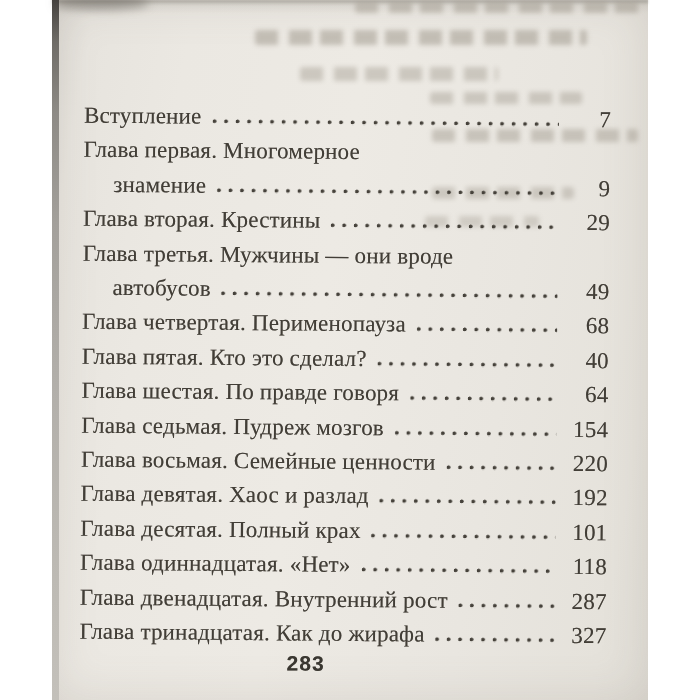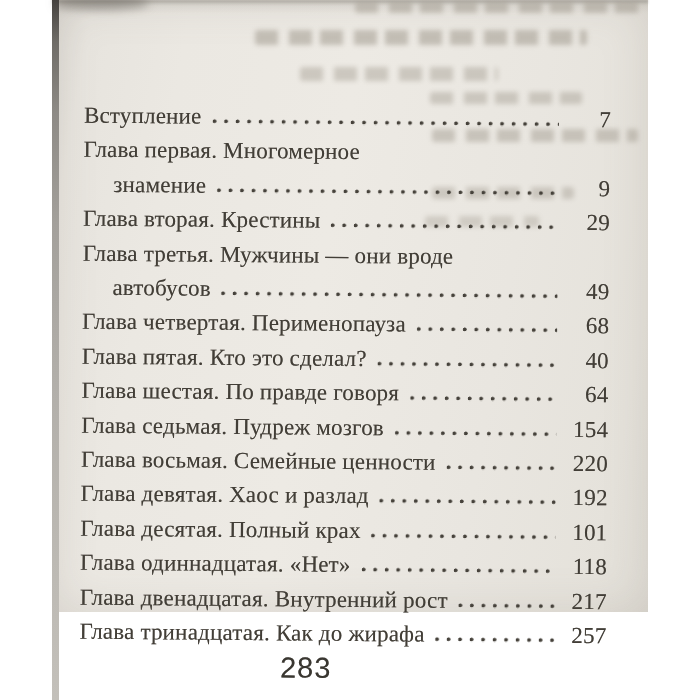--- a/index.html
+++ b/index.html
@@ -2,21 +2,21 @@
 <html><head>
 <meta charset="utf-8">
 <style>
   html,body{margin:0;padding:0;}
   body{
     width:700px;height:700px;overflow:hidden;background:#ffffff;
     font-family:"Liberation Serif","DejaVu Serif",serif;
   }
   
   .sheet{
-    position:absolute;left:52px;top:0;width:596px;height:612px;
+    position:absolute;left:52px;top:0;width:596px;height:700px;
     background:
       linear-gradient(180deg, rgba(150,145,137,.20) 0px, rgba(150,145,137,0) 14px),
       linear-gradient(100deg,#cfccc6 0%, #dedbd5 1.2%, #e7e4de 6%, #ebe8e2 20%,
                       #edeae4 45%, #e9e6e0 72%, #e5e2db 92%, #e1ded7 100%);
     box-shadow:inset 0 0 46px rgba(125,119,108,.18);
   }
   .edge{
     position:absolute;left:0;top:0;width:7px;height:700px;
     background:linear-gradient(180deg,#45423e 0%, #6f6c67 6%, #8d8a85 16%,
                #a3a09b 32%, #b2afaa 55%, #bcb9b3 80%, #c3c0ba 100%);
@@ -64,21 +64,21 @@
     background-size:11.5px 5px;
   }
   .toc-row .pagenum{flex:0 0 auto;min-width:46px;text-align:right;}
   .toc-row.indent{padding-left:30px;}
   .folio{
     position:absolute;left:33px;right:36px;top:652px;text-align:center;
   }
   .folio span{
     position:relative;left:-37px;
     font-family:"Liberation Sans","DejaVu Sans",sans-serif;
-    font-weight:400;font-size:29px;letter-spacing:1px;color:#3a3731;
+    font-weight:700;font-size:21px;letter-spacing:1px;color:#3a3731;
     text-shadow:0 0 .6px rgba(58,55,49,.5);
   }
 </style>
 </head>
 <body>
 
 <div class="sheet">
   <div class="topline"></div>
   <div class="corner-shadow"></div>
 
@@ -173,27 +173,27 @@
 
       <div class="toc-row">
         <span class="title">Глава одиннадцатая. «Нет»</span>
         <span class="leader"></span>
         <span class="pagenum">118</span>
       </div>
 
       <div class="toc-row">
         <span class="title">Глава двенадцатая. Внутренний рост</span>
         <span class="leader"></span>
-        <span class="pagenum">217</span>
+        <span class="pagenum">287</span>
       </div>
 
       <div class="toc-row">
         <span class="title">Глава тринадцатая. Как до жирафа</span>
         <span class="leader"></span>
-        <span class="pagenum">257</span>
+        <span class="pagenum">327</span>
       </div>
 
     </div>
 
     <div class="folio">
       <span>283</span>
     </div>
   </div>
 
   <div class="edge"></div>

